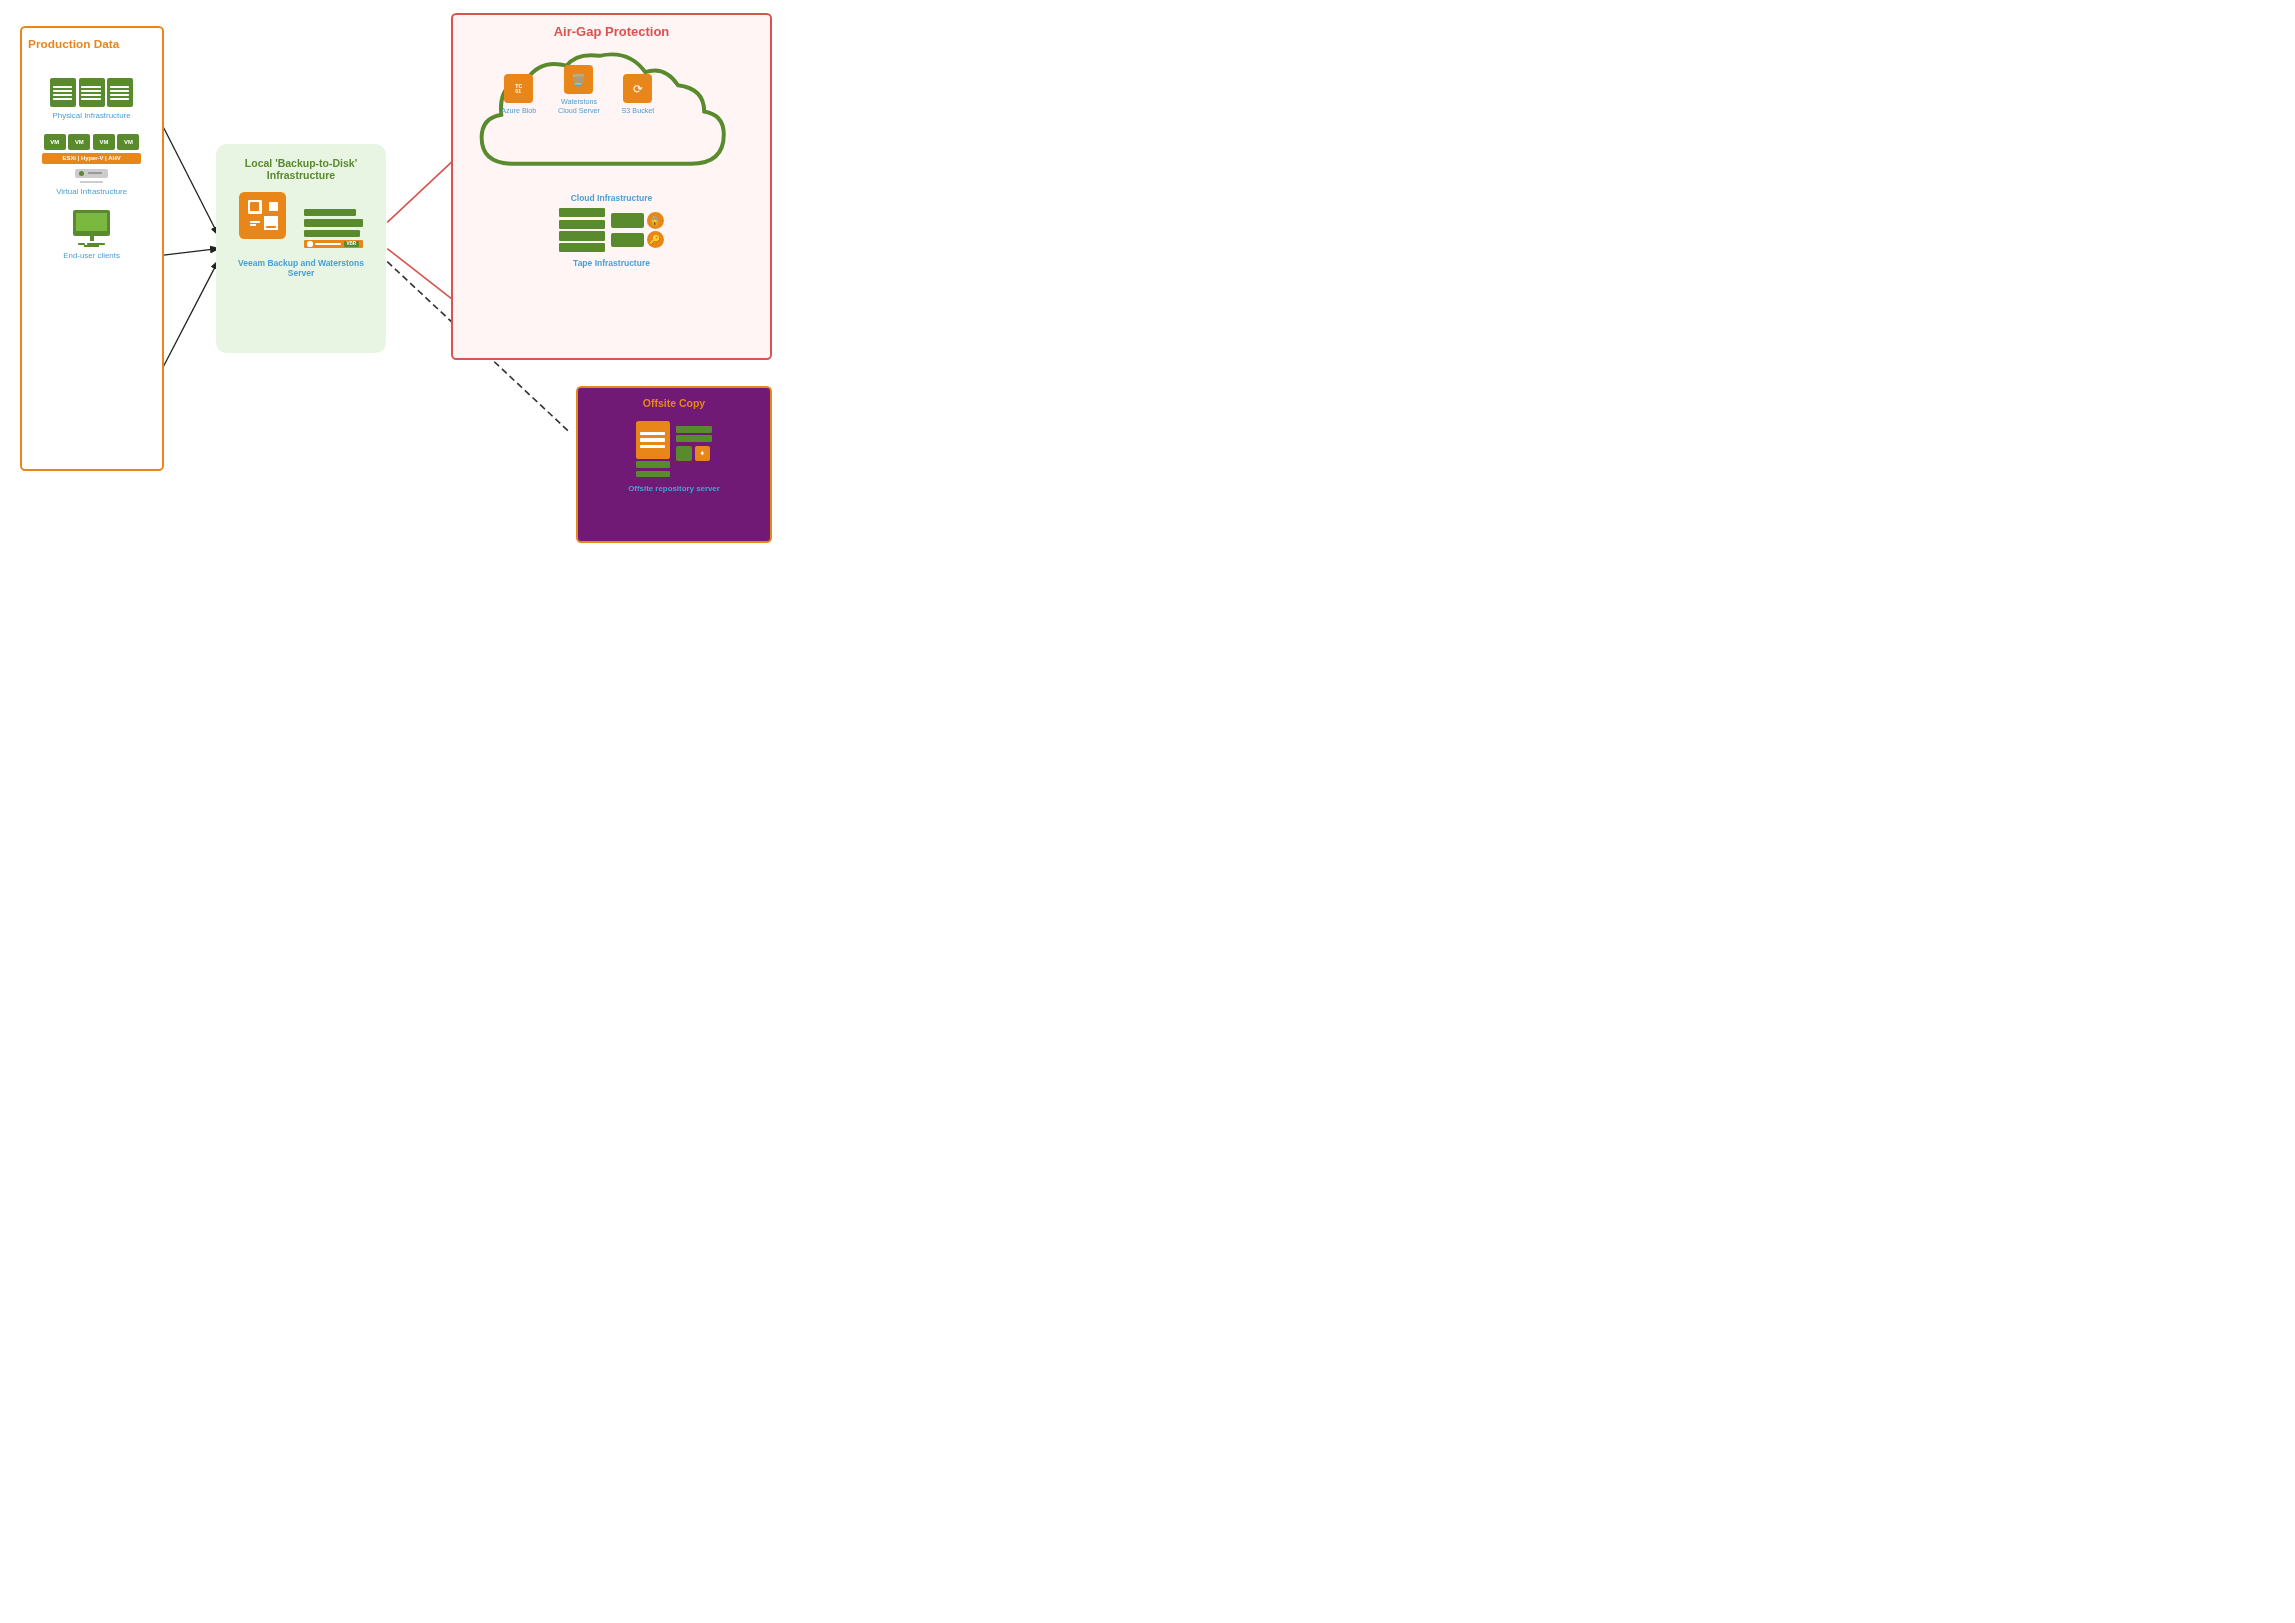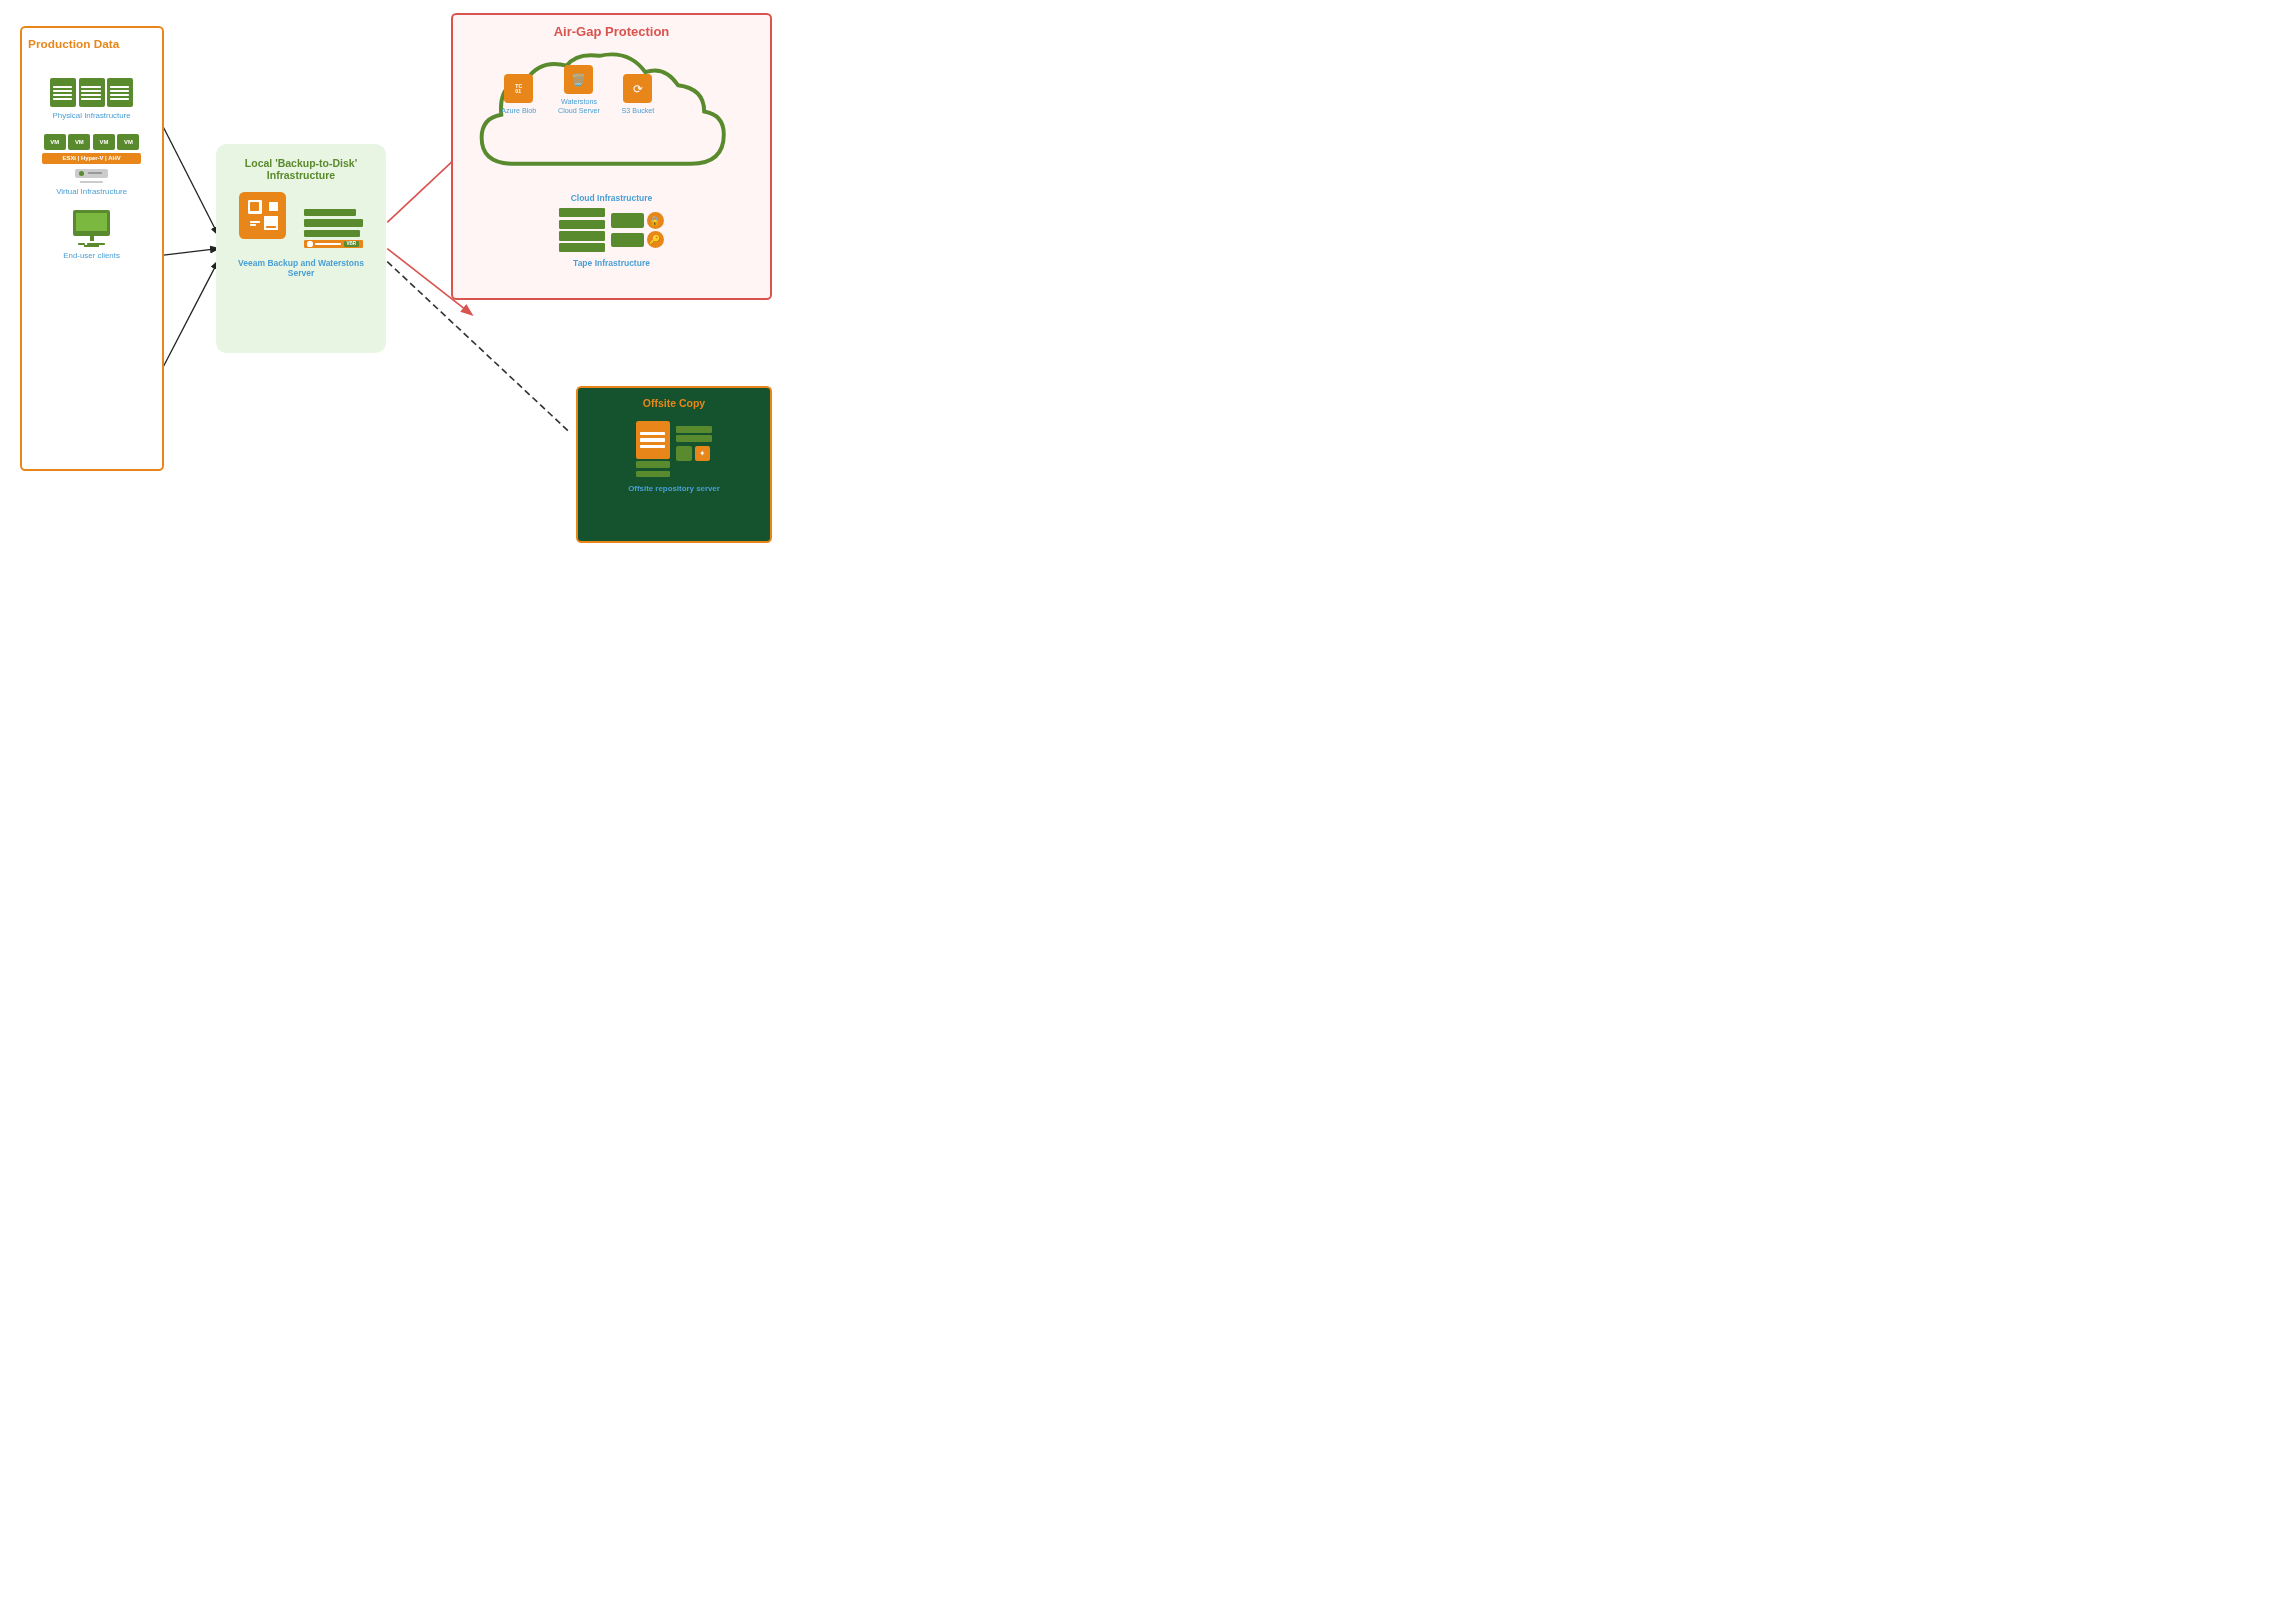--- a/index.html
+++ b/index.html
@@ -61,21 +61,21 @@
       text-align: center;
       margin-bottom: 10.5px;
     }
 
     
     .airgap-box {
       position: absolute;
       right: 13px;
       top: 13px;
       width: 321px;
-      height: 287px;
+      height: 347px;
       border: 2px solid #d9534f;
       border-radius: 5.2px;
       background: #fff5f5;
       padding: 9.2px;
     }
 
     .airgap-title {
       color: #d9534f;
       font-size: 13px;
       font-weight: 700;
@@ -85,21 +85,21 @@
 
     
     .offsite-box {
       position: absolute;
       right: 13px;
       bottom: 13px;
       width: 196px;
       height: 157px;
       border: 2px solid #E8861A;
       border-radius: 5.2px;
-      background: #14532d;
+      background: #701a75;
       padding: 9.2px;
       display: flex;
       flex-direction: column;
       align-items: center;
     }
 
     .offsite-title {
       color: #E8861A;
       font-size: 10.5px;
       font-weight: 700;

